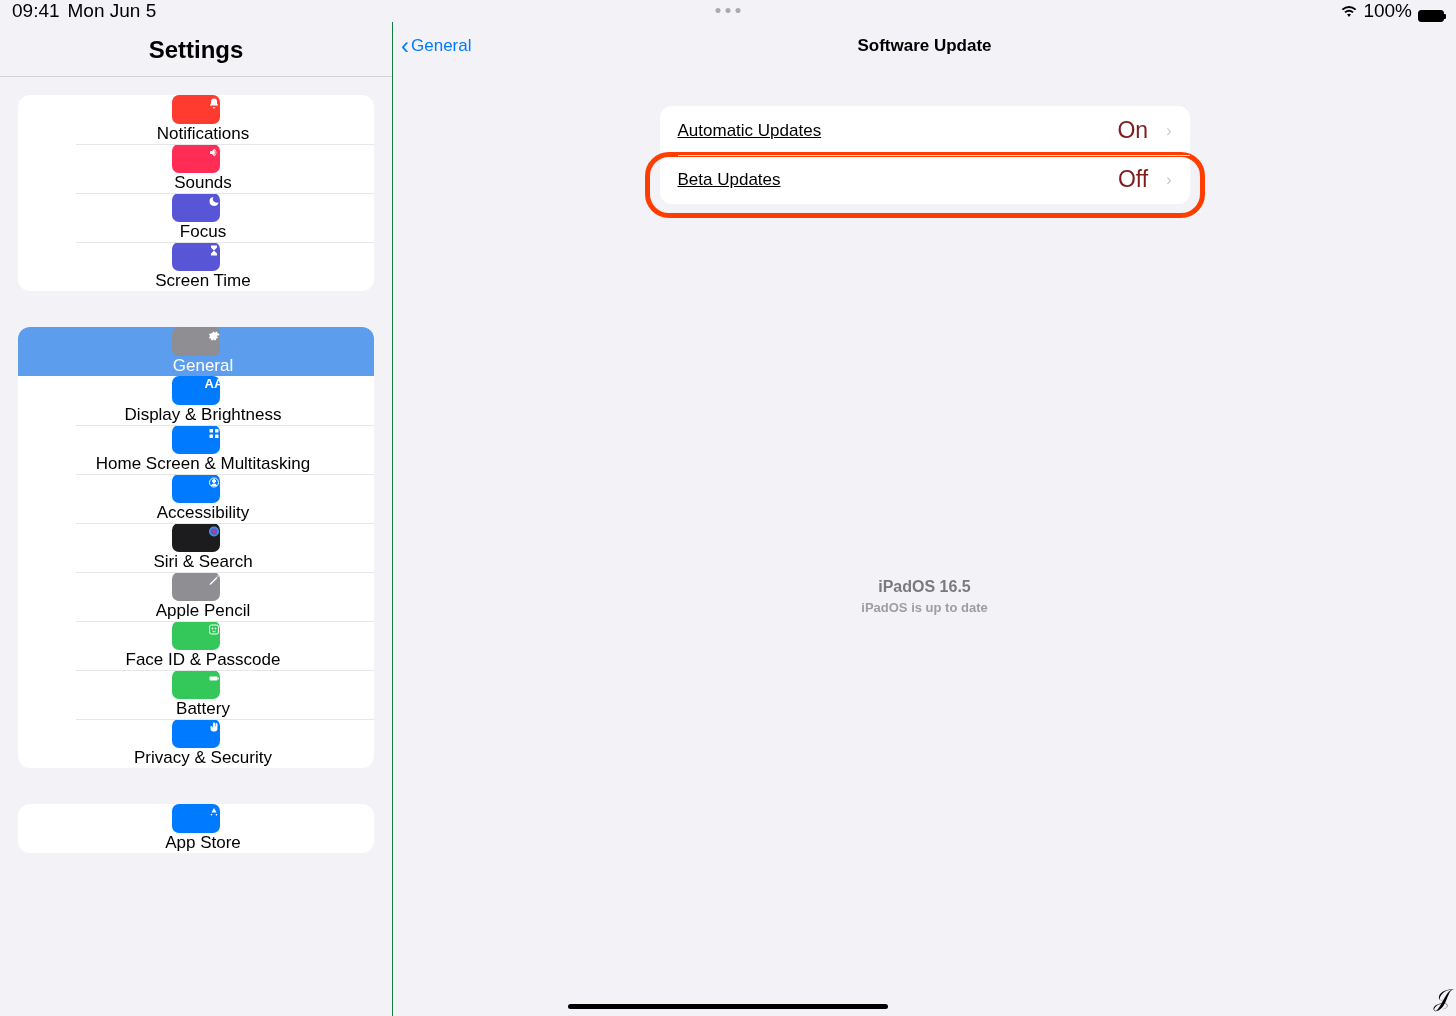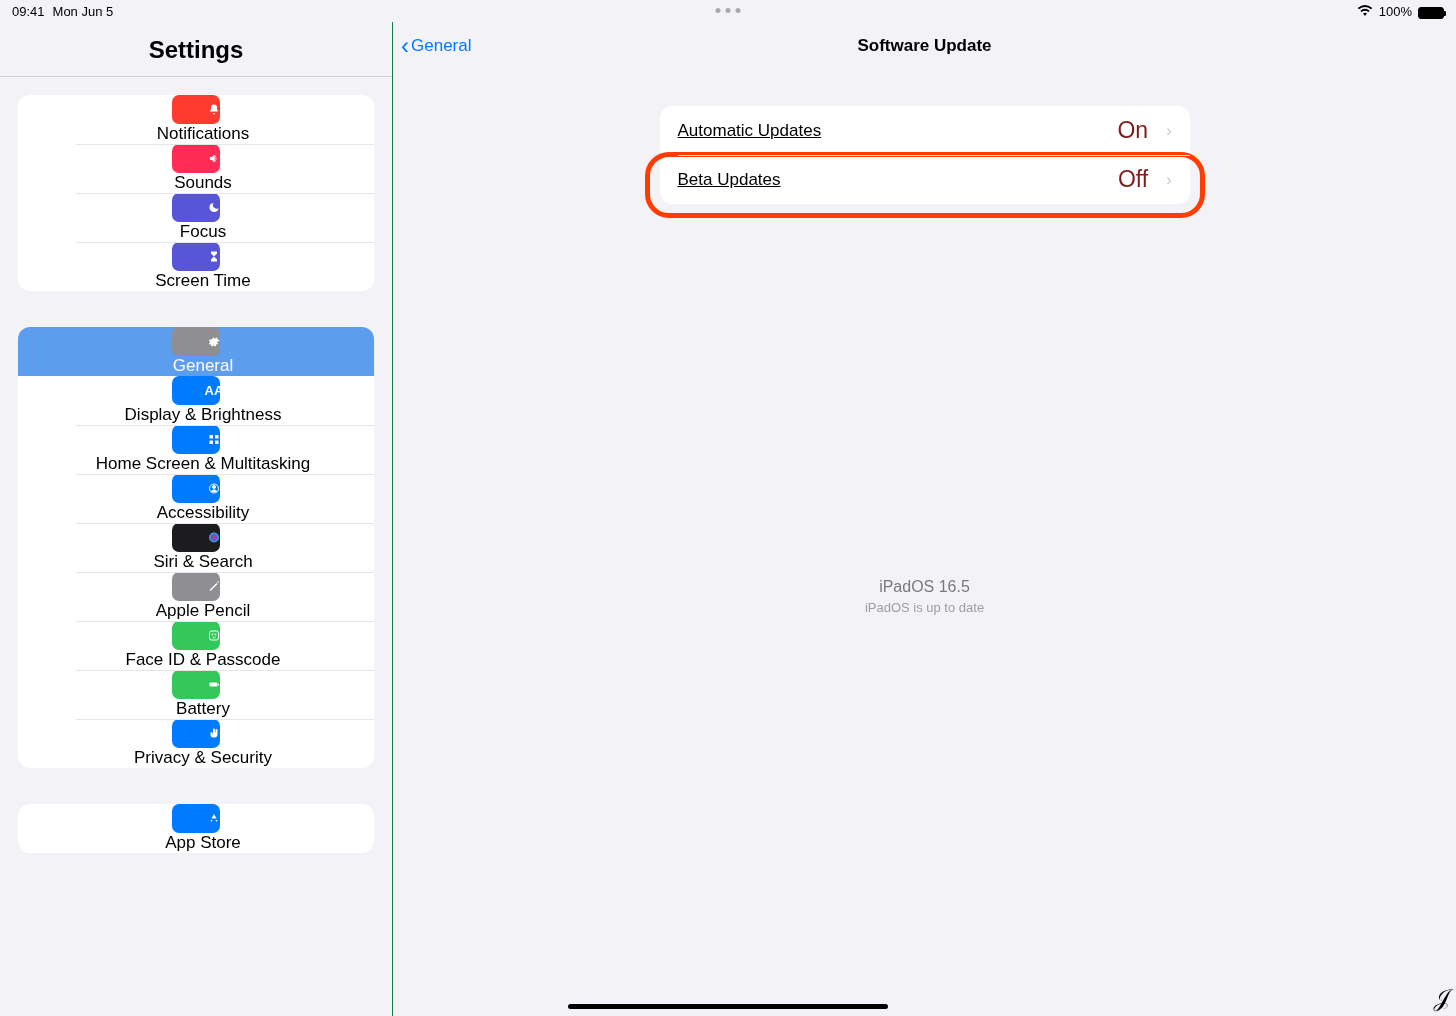--- a/index.html
+++ b/index.html
@@ -1,18 +1,18 @@
 <!DOCTYPE html>
 <html><head>
 <meta charset="utf-8">
 <style>
 * { margin: 0; padding: 0; box-sizing: border-box; font-family: -apple-system, BlinkMacSystemFont, "Helvetica Neue", sans-serif; }
 body { background: #f2f2f7; width: 1456px; height: 1016px; overflow: hidden; position: relative; }
 
-.status-bar { position: absolute; top: 0; left: 0; right: 0; height: 22px; display: flex; justify-content: space-between; align-items: center; padding: 0 12px; font-size: 13px; font-weight: 500; }
+.status-bar { position: absolute; top: 0; left: 0; right: 0; height: 22px; display: flex; justify-content: space-between; align-items: center; padding: 0 12px; font-size: 19px; font-weight: 500; }
 .status-left { display: flex; gap: 8px; align-items: center; }
 .status-right { display: flex; gap: 6px; align-items: flex-end; }
 .wifi-icon { width: 16px; height: 12px; }
 .battery-icon { width: 26px; height: 12px; border: 1px solid #000; border-radius: 3px; position: relative; background: #000; }
 .battery-icon::after { content: ''; position: absolute; right: -3px; top: 3px; width: 2px; height: 5px; background: #000; border-radius: 0 1px 1px 0; }
 
 .dots { position: absolute; top: 8px; left: 50%; transform: translateX(-50%); display: flex; gap: 5px; }
 .dots span { width: 5px; height: 5px; border-radius: 50%; background: #aaa; }
 
 .container { display: flex; height: 100%; padding-top: 22px; }
@@ -21,40 +21,40 @@
 .sidebar-title { text-align: center; font-size: 24px; font-weight: 700; padding: 14px 0 12px; border-bottom: 1px solid #d1d1d6; }
 .sidebar-content { overflow-y: auto; padding: 18px 18px 0; }
 
 .group { background: #fff; border-radius: 12px; overflow: hidden; margin-bottom: 36px; }
 .row { display: flex; align-items: center; height: 49px; padding: 0 14px; cursor: pointer; position: relative; flex-direction: column; }
 .row + .row::before { content: ''; position: absolute; top: 0; left: 58px; right: 0; height: 1px; background: #e5e5ea; }
 .row.selected { background: #5c9ded; }
 .row.selected .row-label { color: #fff; }
 .row.selected::before, .row.selected + .row::before { display: none; }
 
-.icon-box { width: 48px; height: 29px; border-radius: 7px; display: flex; align-items: center; justify-content: center; flex-shrink: 0; color: #fff; padding-left: 36px; }
+.icon-box { width: 48px; height: 29px; border-radius: 7px; display: flex; align-items: flex-start; justify-content: center; flex-shrink: 0; color: #fff; padding-left: 36px; }
 .row-label { margin-left: 14px; font-size: 17px; color: #000; }
 
 .main { flex: 1; display: flex; flex-direction: column; background: #f2f2f7; }
 .main-header { height: 48px; display: flex; align-items: center; position: relative; border-bottom: 1px solid transparent; }
 .back-button { display: flex; align-items: center; color: #007aff; font-size: 17px; margin-left: 8px; cursor: pointer; }
 .back-chevron { font-size: 24px; font-weight: 300; margin-right: 2px; }
 .main-title { position: absolute; left: 50%; transform: translateX(-50%); font-size: 17px; font-weight: 600; }
 
 .main-content { flex: 1; padding: 36px 0 0; position: relative; }
 .settings-group { background: #fff; border-radius: 12px; width: 530px; margin: 0 auto; overflow: visible; position: relative; }
 .srow { display: flex; align-items: center; height: 49px; padding: 0 18px; cursor: pointer; position: relative; }
 .srow + .srow::before { content: ''; position: absolute; top: 0; left: 18px; right: 0; height: 1px; background: #e5e5ea; }
 .srow-label { font-size: 17px; flex: 1; text-decoration: underline; }
 .srow-value { font-size: 23px; color: #7f1d1d; margin-right: 18px; }
 .chevron { color: #c7c7cc; font-size: 16px; }
 
 .highlight-ring { position: absolute; border: 5px solid #ff3d00; border-radius: 24px; pointer-events: none; left: -15px; right: -15px; top: 46px; height: 66px; }
 
-.status-block { position: absolute; top: 508px; left: 50%; transform: translateX(-50%); text-align: center; }
+.status-block { position: absolute; top: 508px; left: 50%; transform: translateX(-50%); text-align: center; font-weight: bold; }
 .status-version { font-size: 16px; color: #7a7a7e; margin-bottom: 4px; }
 .status-msg { font-size: 13px; color: #9d9da2; }
 
 .home-indicator { position: absolute; bottom: 7px; left: 50%; transform: translateX(-50%); width: 320px; height: 5px; background: #000; border-radius: 3px; }
 
 .corner-curl { position: absolute; bottom: 4px; right: 6px; font-size: 24px; }
 
 
 .bg-red { background: #ff3b30; }
 .bg-pink { background: #ff2d55; }

